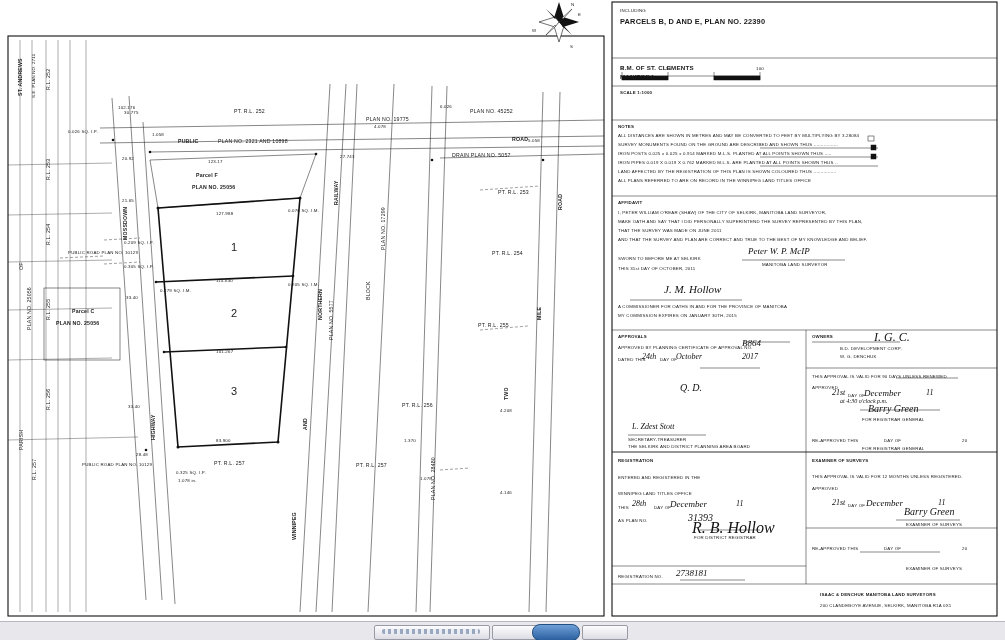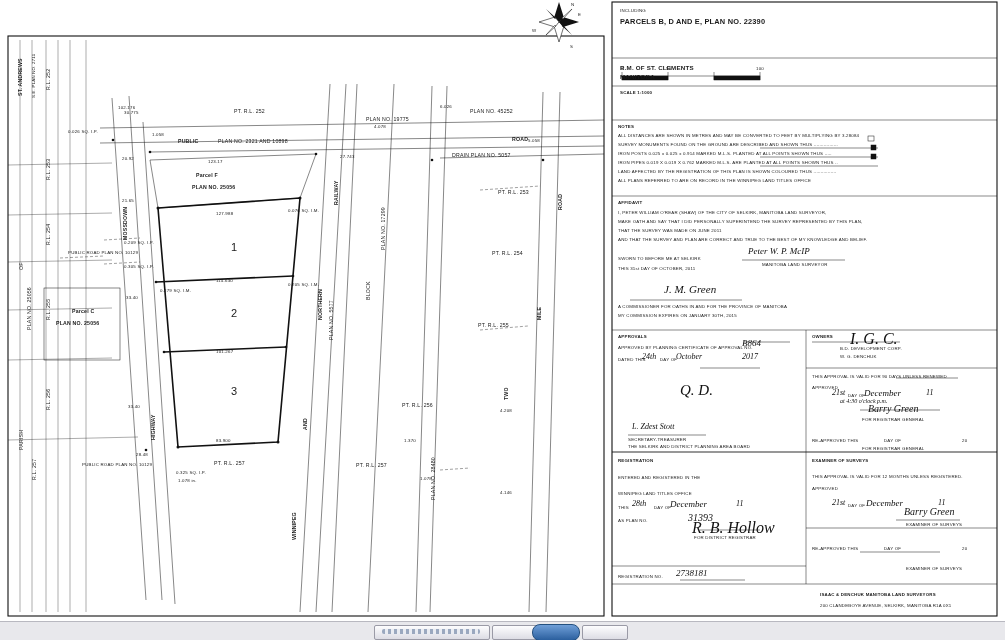--- a/index.html
+++ b/index.html
@@ -289,39 +289,39 @@
 
   <div class="lbl sm b" style="left:618px;top:200px;">AFFIDAVIT</div>
   <div class="lbl sm" style="left:618px;top:210px;">I, PETER WILLIAM O'REAR (SHAW) OF THE CITY OF SELKIRK, MANITOBA LAND SURVEYOR,</div>
   <div class="lbl sm" style="left:618px;top:219px;">MAKE OATH AND SAY THAT I DID PERSONALLY SUPERINTEND THE SURVEY REPRESENTED BY THIS PLAN,</div>
   <div class="lbl sm" style="left:618px;top:228px;">THAT THE SURVEY WAS MADE ON JUNE 2011</div>
   <div class="lbl sm" style="left:618px;top:237px;">AND THAT THE SURVEY AND PLAN ARE CORRECT AND TRUE TO THE BEST OF MY KNOWLEDGE AND BELIEF.</div>
   <div class="sig" style="left:748px;top:246px;font-size:9px;">Peter W. P. McIP</div>
   <div class="lbl sm" style="left:762px;top:262px;">MANITOBA LAND SURVEYOR</div>
   <div class="lbl sm" style="left:618px;top:256px;">SWORN TO BEFORE ME AT SELKIRK</div>
   <div class="lbl sm" style="left:618px;top:266px;">THIS 31st DAY OF OCTOBER, 2011</div>
-  <div class="sig" style="left:664px;top:283px;font-size:11px;">J. M. Green</div>
+  <div class="sig" style="left:664px;top:283px;font-size:11px;">J. M. Hollow</div>
   <div class="lbl sm" style="left:618px;top:304px;">A COMMISSIONER FOR OATHS IN AND FOR THE PROVINCE OF MANITOBA</div>
   <div class="lbl sm" style="left:618px;top:313px;">MY COMMISSION EXPIRES ON JANUARY 30TH, 2015</div>
 
   <div class="lbl sm b" style="left:618px;top:334px;">APPROVALS</div>
   <div class="lbl sm" style="left:618px;top:345px;">APPROVED BY PLANNING CERTIFICATE OF APPROVAL NO.</div>
   <div class="sig" style="left:742px;top:338px;font-size:9px;">B864</div>
   <div class="lbl sm" style="left:618px;top:357px;">DATED THIS</div>
   <div class="sig" style="left:642px;top:352px;font-size:8px;">24th</div>
   <div class="lbl sm" style="left:660px;top:357px;">DAY OF</div>
   <div class="sig" style="left:676px;top:352px;font-size:8px;">October</div>
   <div class="sig" style="left:742px;top:352px;font-size:8px;">2017</div>
-  <div class="sig" style="left:680px;top:382px;font-size:15px;">Q. D.</div>
+  <div class="sig" style="left:680px;top:382px;font-size:10px;">Q. D.</div>
   <div class="sig" style="left:632px;top:422px;font-size:8px;">L. Zdest Stott</div>
   <div class="lbl sm" style="left:628px;top:437px;">SECRETARY-TREASURER</div>
   <div class="lbl sm" style="left:628px;top:444px;">THE SELKIRK AND DISTRICT PLANNING AREA BOARD</div>
 
   <div class="lbl sm b" style="left:812px;top:334px;">OWNERS</div>
-  <div class="sig" style="left:850px;top:330px;font-size:16px;">I. G. C.</div>
+  <div class="sig" style="left:874px;top:330px;font-size:12px;">I. G. C.</div>
   <div class="lbl sm" style="left:840px;top:346px;">B.D. DEVELOPMENT CORP.</div>
   <div class="lbl sm" style="left:840px;top:354px;">W. G. DENCHUK</div>
 
   <div class="lbl sm" style="left:812px;top:374px;">THIS APPROVAL IS VALID FOR 90 DAYS UNLESS RENEWED</div>
   <div class="lbl sm" style="left:812px;top:385px;">APPROVED</div>
   <div class="sig" style="left:832px;top:388px;font-size:8px;">21st</div>
   <div class="lbl sm" style="left:848px;top:393px;">DAY OF</div>
   <div class="sig" style="left:864px;top:388px;font-size:9px;">December</div>
   <div class="sig" style="left:926px;top:388px;font-size:8px;">11</div>
   <div class="sig" style="left:840px;top:398px;font-size:6px;">at 4:30 o'clock p.m.</div>

